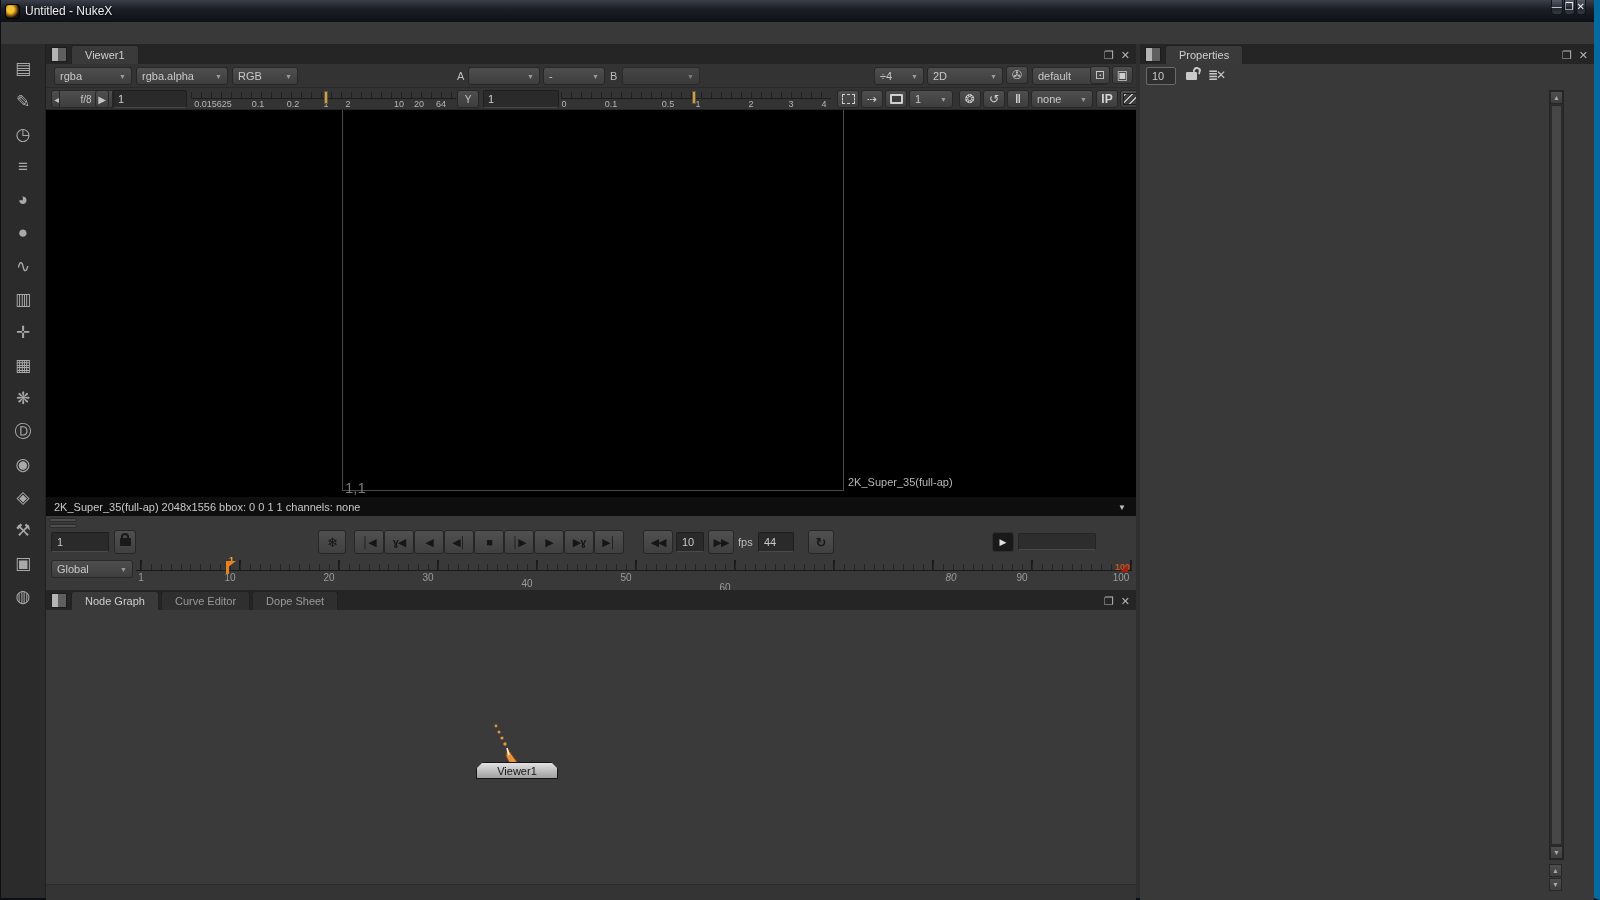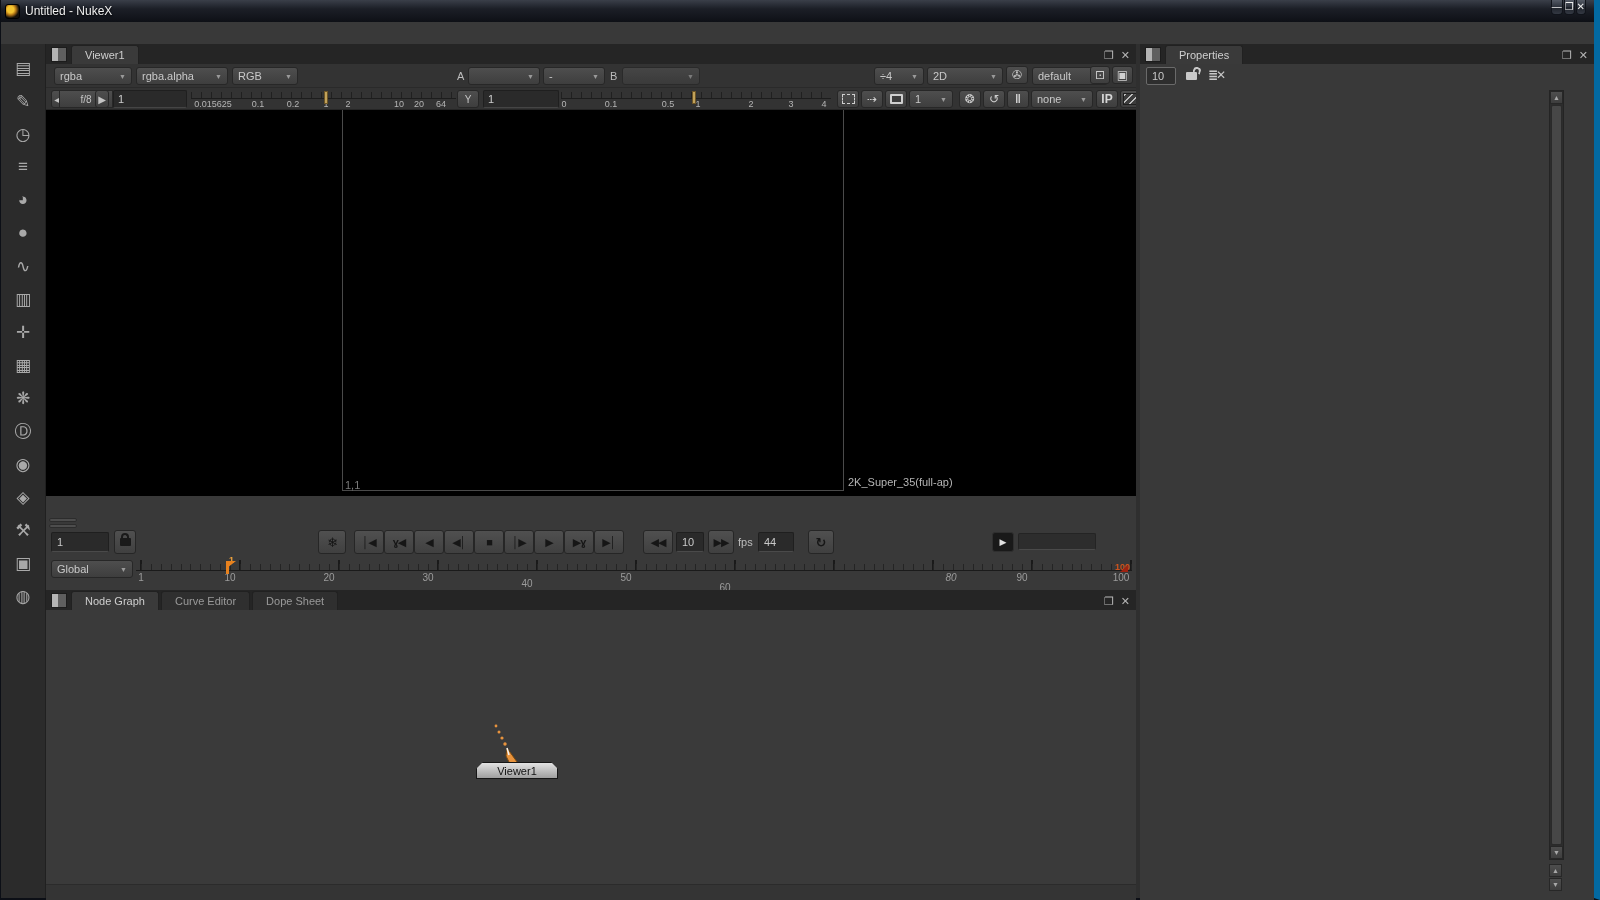--- a/index.html
+++ b/index.html
@@ -73,21 +73,21 @@
     background:repeating-linear-gradient(90deg,#202020 0 1px,transparent 1px 10px); }
   .slider .tick-label { position:absolute; top:10px; transform:translateX(-50%);
     color:#b5b5b5; font-size:9px; white-space:nowrap; }
   .slider .handle { position:absolute; top:2px; width:4px; height:13px; background:#c2a25a;
     border:1px solid #6d5526; }
 
   
   #viewer-canvas { position:absolute; left:0; top:66px; width:100%; height:386px; background:#000; overflow:hidden; }
   #format-box { position:absolute; left:296px; top:-6px; width:502px; height:387px; border:1px solid #4a4a4a; }
   #format-label { position:absolute; left:802px; top:366px; color:#b5b5b5; font-size:11px; }
-  #bbox-corner-label { position:absolute; left:299px; top:369px; color:#7a7a7a; font-size:11px; }
+  #bbox-corner-label { position:absolute; left:299px; top:369px; color:#7a7a7a; font-size:15px; }
 
   
   #viewer-status { position:absolute; left:0; top:452px; width:100%; height:20px; background:#0e0e0e;
     border-top:1px solid #000; display:flex; align-items:center; color:#c8c8c8; font-size:11px; padding-left:8px; }
   #status-dd-arrow { position:absolute; right:10px; top:6px; color:#c0c0c0; font-size:8px; }
 
   
   #playback-row { position:absolute; left:0; top:472px; width:100%; height:40px; background:#393939; }
   .splitter-dots { position:absolute; left:3px; top:2px; width:28px; height:10px; }
   .splitter-dots div { height:4px; margin-bottom:2px; border-radius:2px; background:#4d4d4d; border:1px solid #2c2c2c; }
@@ -353,20 +353,24 @@
             <div class="stripe-box"></div>
           </div>
       </div>
 
       <div id="viewer-canvas">
         <div id="format-box"></div>
         <div id="format-label">2K_Super_35(full-ap)</div>
         <div id="bbox-corner-label">1,1</div>
       </div>
 
+      <div id="viewer-status">
+        <span>2K_Super_35(full-ap) 2048x1556 bbox: 0 0 1 1 channels: none</span>
+        <span id="status-dd-arrow">▼</span>
+      </div>
 
       <div id="playback-row">
         <div class="splitter-dots">
             <div></div>
             <div></div>
           </div>
         <div class="pb-input" style="left:5px;width:58px">1</div>
         <div class="pb-btn" style="left:68px;width:22px">
             <div class="lock-shape"></div>
           </div>

